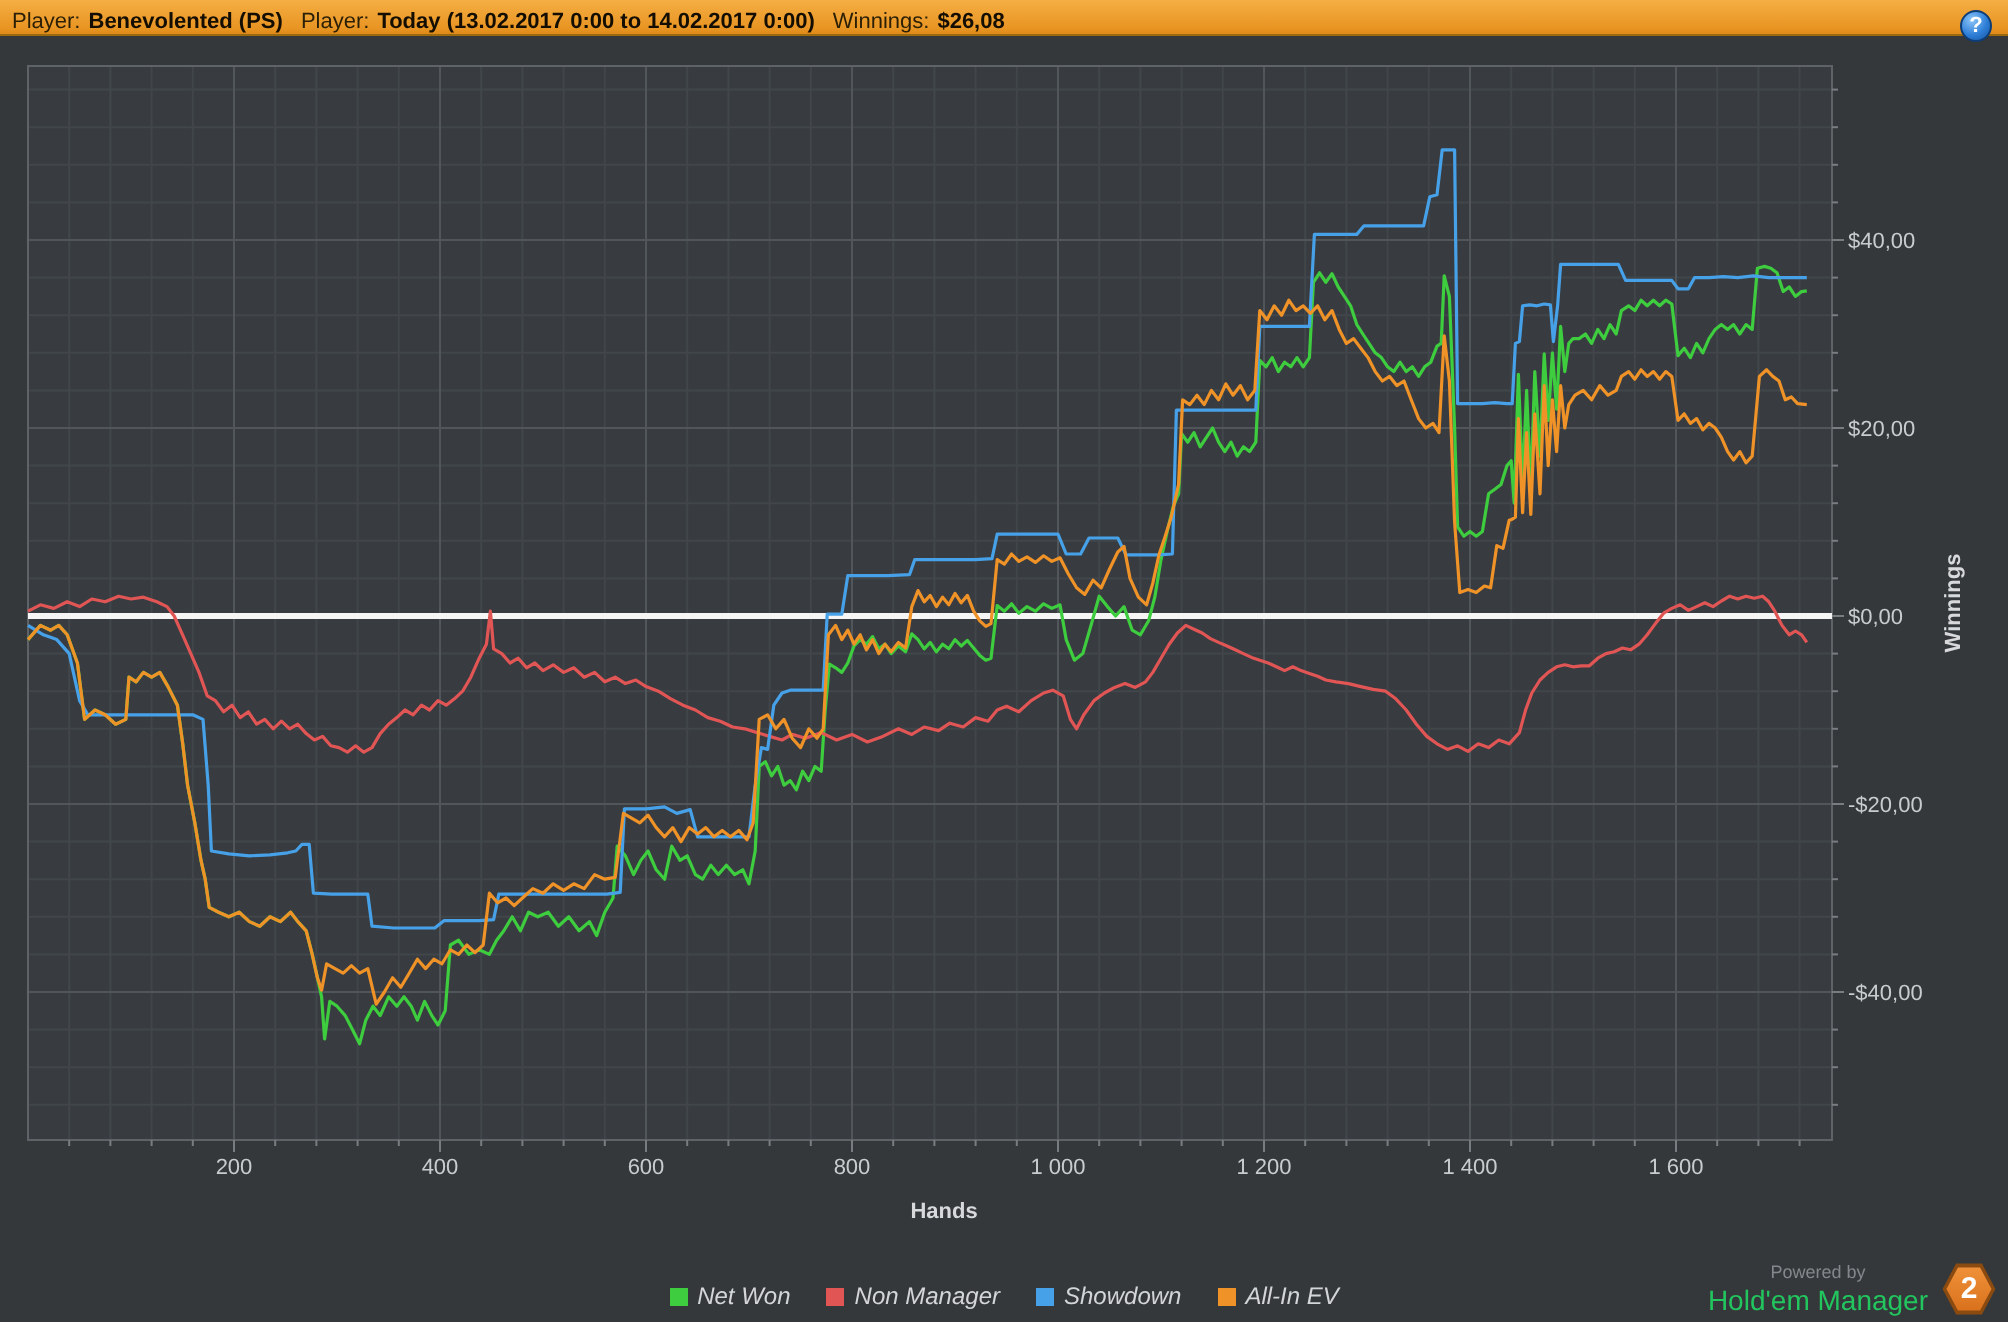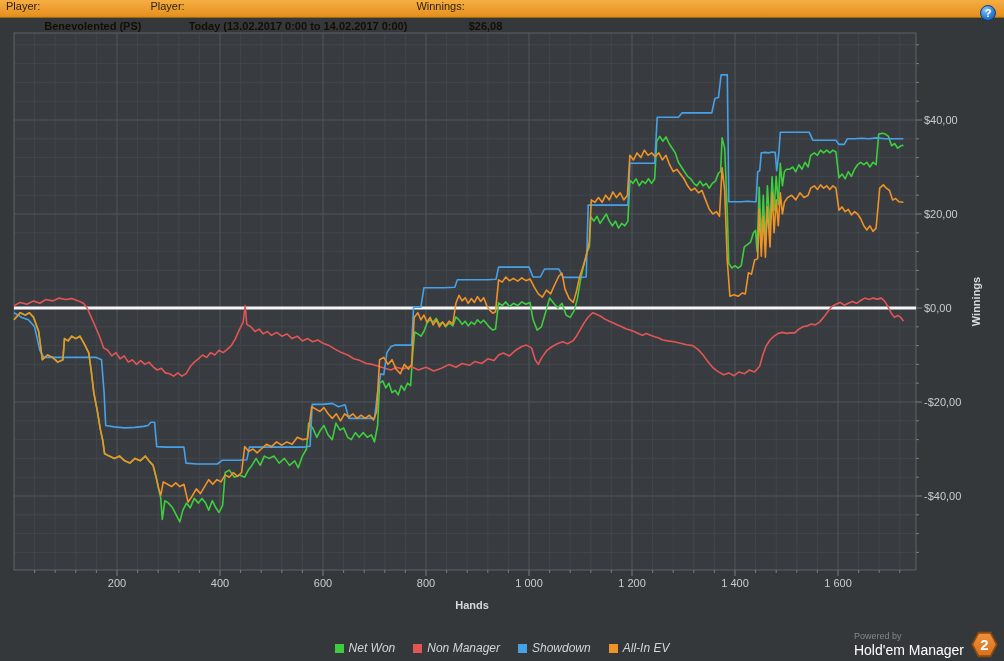--- a/index.html
+++ b/index.html
@@ -5,21 +5,21 @@
   html,body{margin:0;padding:0;background:#222;}
   .window{
     position:relative;width:1004px;height:661px;overflow:hidden;
     background:#34383b;font-family:"Liberation Sans",sans-serif;
     -webkit-font-smoothing:antialiased;
   }
   .topbar{
     position:absolute;left:0;top:0;width:100%;height:18px;
     background:linear-gradient(#f5ae43,#e89422 85%,#de8a1a);
     border-bottom:1px solid #9c6a0e;
-    display:flex;align-items:flex-start;
+    display:flex;align-items:flex-end;
     font-size:11px;color:#2b1f06;white-space:nowrap;
     padding-left:6px;box-sizing:border-box;
   }
   .topbar .lbl{margin-right:4px;}
   .topbar .val{font-weight:bold;color:#140e02;margin-right:9px;margin-top:20px;}
   .help-btn{
     position:absolute;right:8px;top:5px;width:16px;height:16px;border-radius:50%;
     background:radial-gradient(circle at 35% 28%,#8cc5f7,#2f7fd8 55%,#14539e);
     border:1px solid #0d3d77;box-sizing:border-box;
     color:#fff;font-size:11px;font-weight:bold;text-align:center;line-height:14px;
@@ -29,23 +29,23 @@
   .legend{
     position:absolute;left:0;right:0;bottom:5px;height:16px;
     display:flex;justify-content:center;align-items:center;gap:18px;
     font-size:12px;color:#d3d5d7;z-index:20;font-style:italic;
   }
   .legend-item{display:flex;align-items:center;gap:5px;cursor:pointer;}
   .legend-swatch{width:9px;height:9px;display:inline-block;}
   .powered{
     position:absolute;right:6px;bottom:3px;display:flex;align-items:center;gap:7px;z-index:20;
   }
-  .powered-text{display:flex;flex-direction:column;align-items:flex-start;line-height:1;}
+  .powered-text{display:flex;flex-direction:column;align-items:center;line-height:1;}
   .powered-by{font-size:9px;color:#84888c;margin-bottom:2px;}
-  .brand{font-size:14px;color:#ffffff;}
+  .brand{font-size:14px;color:#22c55e;}
   .badge-hex{position:relative;width:27px;height:27px;
     clip-path:polygon(26% 3%,74% 3%,99% 50%,74% 97%,26% 97%,1% 50%);
     background:#8a4a10;}
   .badge-hex .inner{position:absolute;left:2px;top:2px;right:2px;bottom:2px;
     clip-path:polygon(26% 3%,74% 3%,99% 50%,74% 97%,26% 97%,1% 50%);
     background:linear-gradient(#f0923a,#d9701c);
     color:#fff;font-size:15px;font-weight:bold;text-align:center;line-height:23px;}
 </style>
 </head>
 <body>

